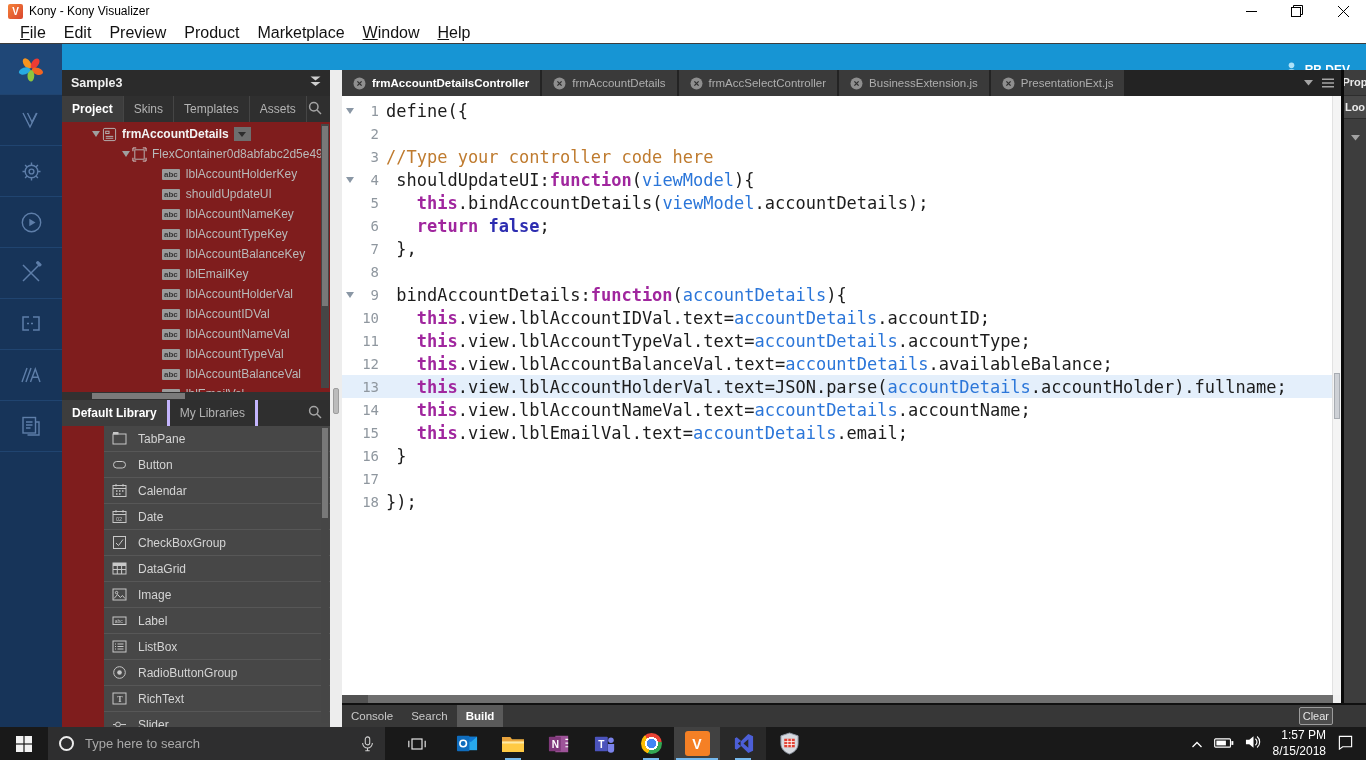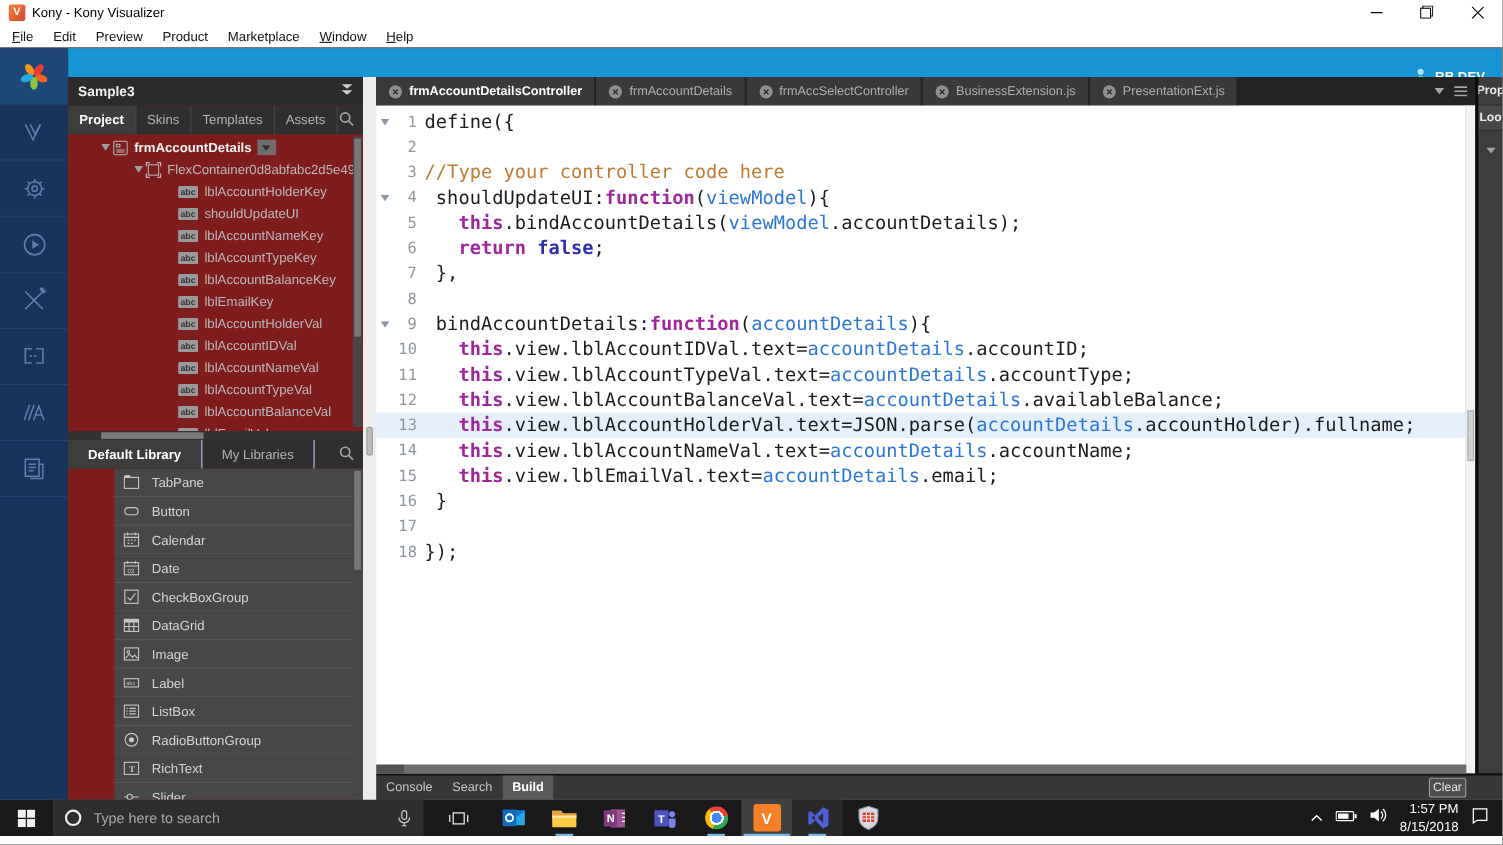--- a/index.html
+++ b/index.html
@@ -5,21 +5,21 @@
   * { margin:0; padding:0; box-sizing:border-box; }
   body { font-family:"Liberation Sans", sans-serif; background:#000; }
   .screen { position:relative; width:1366px; height:768px; overflow:hidden; background:#fff; }
 
   
   .titlebar { height:22px; background:#fff; display:flex; align-items:center; font-size:12px; color:#000; }
   .ticon { width:15px; height:15px; margin:0 6px 0 8px; background:linear-gradient(135deg,#f5823a,#d9452d);
            color:#fff; font-size:10px; font-weight:bold; display:flex; align-items:center; justify-content:center; border-radius:2px; }
   .wbtns { margin-left:auto; display:flex; height:100%; }
   .wb { width:46px; display:flex; align-items:center; justify-content:center; }
-  .menubar { height:22px; background:#fff; border-bottom:1px solid #3c3c3c; display:flex; align-items:center; font-size:12px; color:#111; padding-left:2px; }
+  .menubar { height:22px; background:#fff; border-bottom:1px solid #3c3c3c; display:flex; align-items:center; font-size:16px; color:#111; padding-left:11px; }
   .mitem { padding:0 9px; }
   .mitem u { text-decoration:underline; }
 
   
   .appbody { height:683px; display:flex; background:#3d3d3d; }
   .sidebar { width:62px; background:#173459; display:flex; flex-direction:column; flex:none; }
   .scell { height:51px; display:flex; align-items:center; justify-content:center; border-bottom:1px solid #204470; }
   .scell.active { background:#1f4777; }
   .mainarea { flex:1; display:flex; flex-direction:column; min-width:0; }
   .bluebar { height:26px; background:#1795d4; display:flex; align-items:center; justify-content:flex-end; padding-right:16px; flex:none; }
@@ -39,21 +39,21 @@
   .trow { height:20px; display:flex; align-items:center; white-space:nowrap; overflow:hidden; }
   .texp { width:12px; flex:none; display:flex; justify-content:center; }
   .ticn { margin-right:5px; flex:none; display:flex; }
   .trow .flabel { color:#f2f2f2; font-weight:bold; }
   .formdd { width:17px; height:14px; background:#6e6e6e; margin-left:5px; display:flex; align-items:center; justify-content:center; flex:none; }
   .abc { background:#9a9a9a; color:#353535; font-size:8px; font-weight:bold; padding:1px 2px; border-radius:1px; margin-right:6px; flex:none; }
   .vsb { position:absolute; top:2px; right:1px; width:8px; bottom:4px; background:#464646; }
   .vsb .th { position:absolute; left:1px; right:1px; background:#787878; }
   .treehscroll { height:8px; flex:none; background:#313131; position:relative; }
   .treehscroll .th { position:absolute; top:1px; height:6px; left:30px; width:93px; background:#7a7a7a; }
-  .ltab { padding:0 18px; display:flex; align-items:center; border-right:1px solid #c4b5fd; }
+  .ltab { padding:0 10px; display:flex; align-items:center; border-right:3px solid #c4b5fd; }
   .ltab.active { background:#3d3d3d; color:#fff; font-weight:bold; }
   .widgetlist { flex:1; overflow:hidden; position:relative;margin-left:42px; }
   .wrow { height:26px; background:#474747; border-bottom:1px solid #575757; display:flex; align-items:center; padding-left:8px; gap:11px; font-size:12px; color:#d4d4d4; }
 
   
   .splitter { width:12px; flex:none; background:#ededed; position:relative; }
   .splitter .grip { position:absolute; top:318px; left:3px; width:6px; height:26px; background:#bcbcbc; border:1px solid #9e9e9e; border-radius:2px; }
 
   
   .centercol { flex:1; display:flex; flex-direction:column; min-width:0; }

